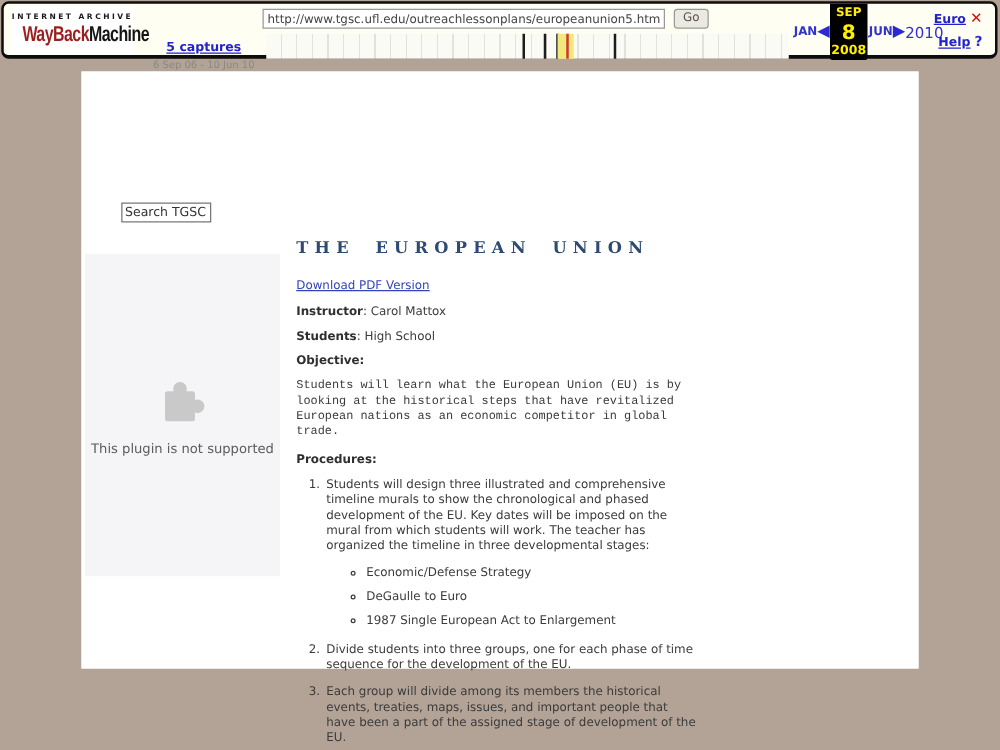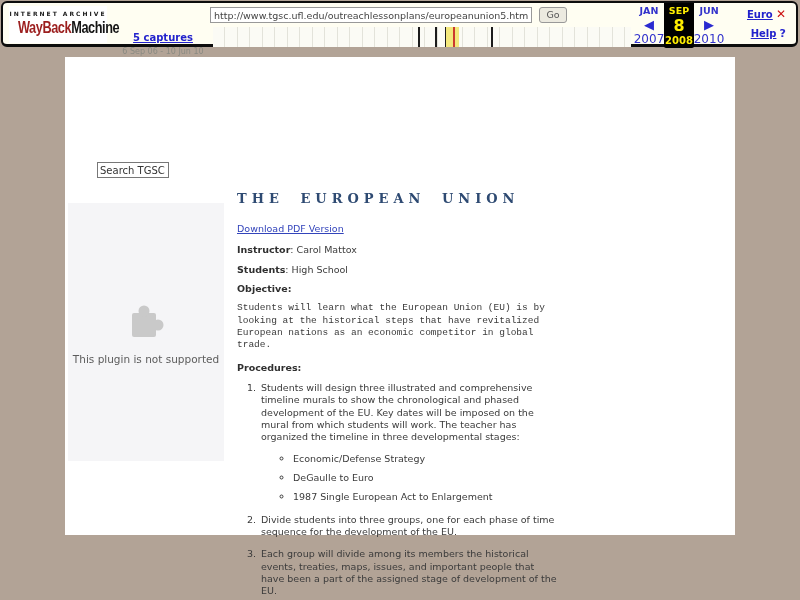--- a/index.html
+++ b/index.html
@@ -54,21 +54,21 @@
     background: repeating-linear-gradient(90deg,
       #fbfbf5 0px, #fbfbf5 11.5px, #e3e3da 11.5px, #e3e3da 12.5px);
     cursor: pointer;
   }
   .wb-tick { position: absolute; top: 0; width: 2px; height: 100%; background: #1c1c1c; }
   .wb-highlight { position: absolute; top: 0; height: 100%; left: 233px; width: 13px; background: #f3e87c; }
   .wb-current { position: absolute; top: 0; width: 2px; height: 100%; left: 240px; background: #cc3a2e; }
 
   .wb-nav {
     position: absolute; top: 2px; height: 41px; width: 28px;
-    display: flex; flex-direction: column; align-items: center; justify-content: space-between;
+    display: flex; flex-direction: row; align-items: center; justify-content: space-between;
   }
   .wb-nav .m { font-size: 9.5px; font-weight: bold; color: #3333cc; }
   .wb-nav .y { font-size: 12px; font-weight: normal; color: #3333cc; cursor: pointer; }
   .wb-nav .arrow { font-size: 13px; line-height: 11px; color: #2a2ad0; cursor: pointer; }
   .wb-nav-prev { left: 632px; }
   .wb-nav-next { left: 692px; }
   .wb-sep {
     position: absolute; left: 661px; top: 0; width: 30px; height: 45px;
     background: #000; display: flex; flex-direction: column; align-items: center;
     justify-content: space-between; padding: 2px 0 2px 0; border-radius: 0 0 2px 2px;

